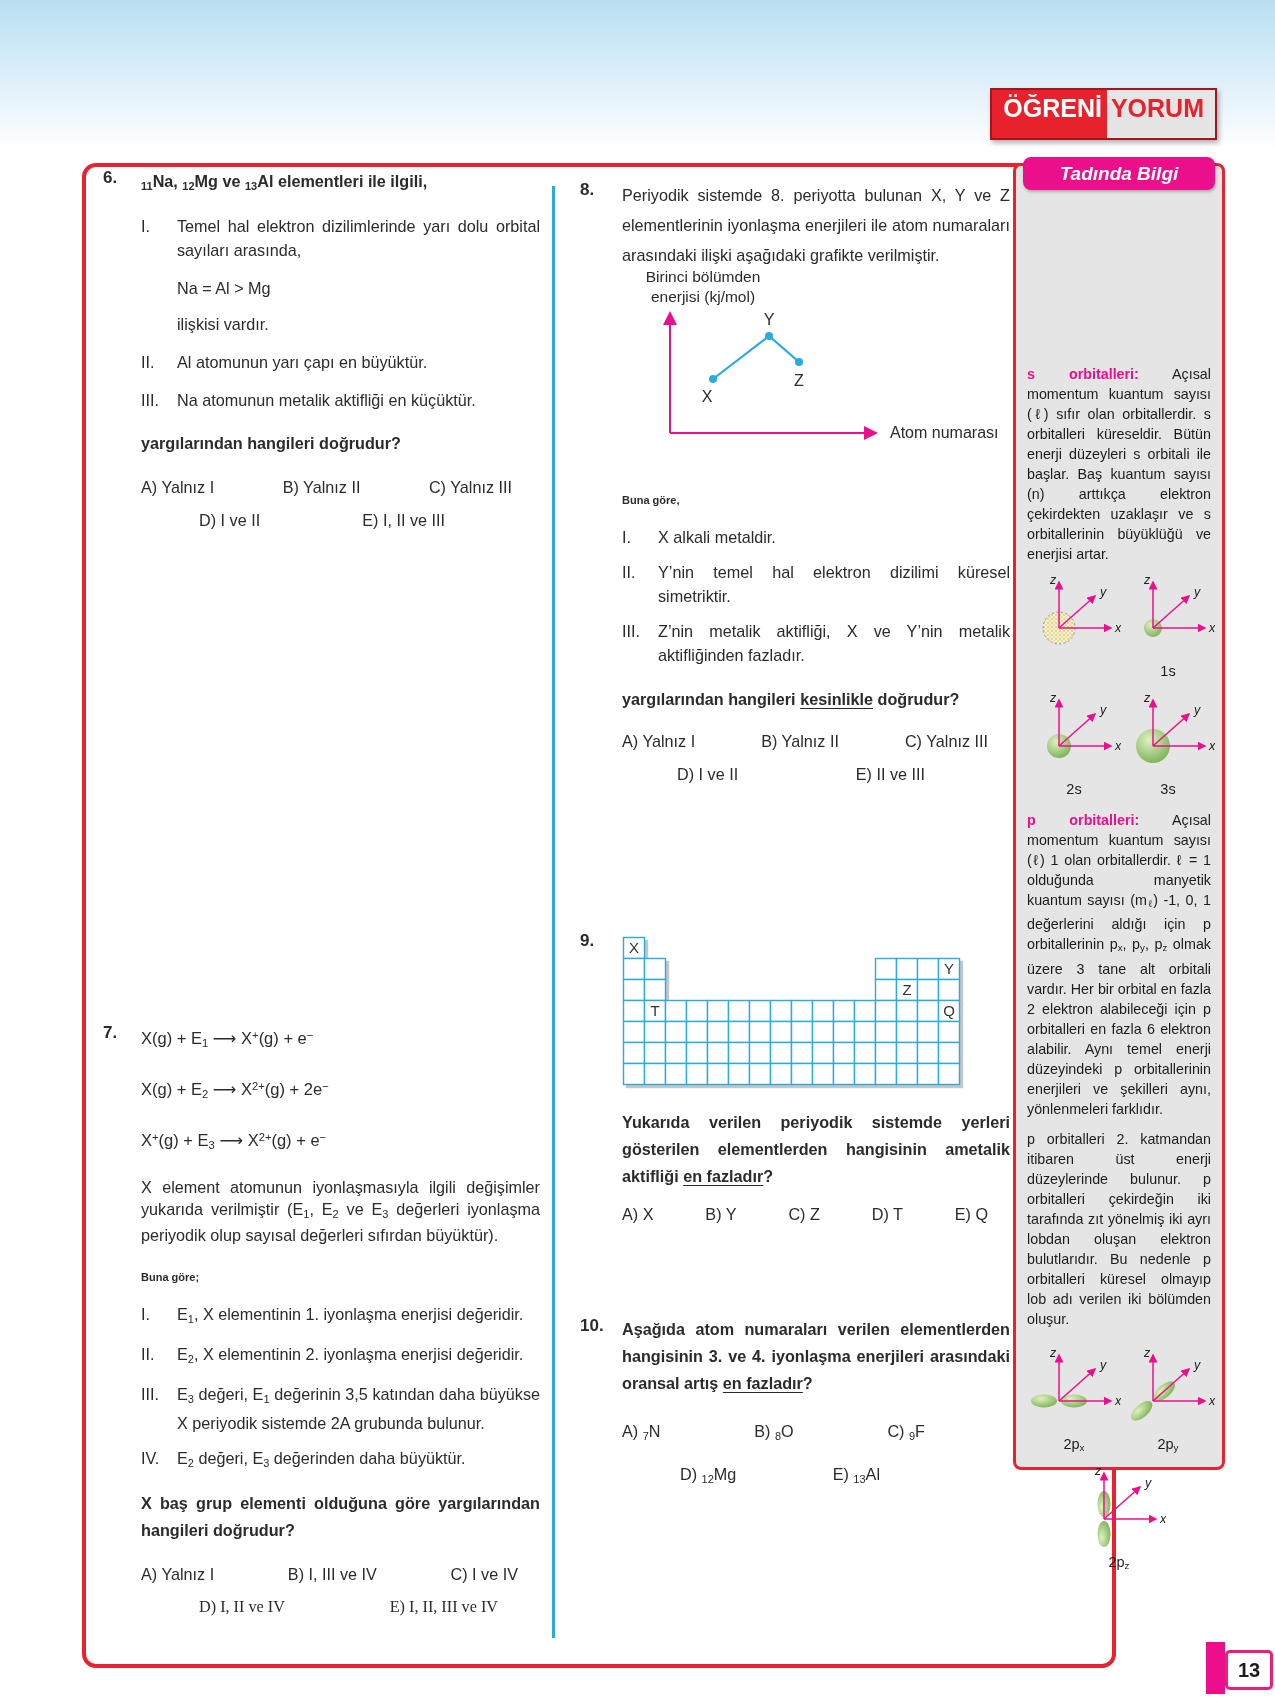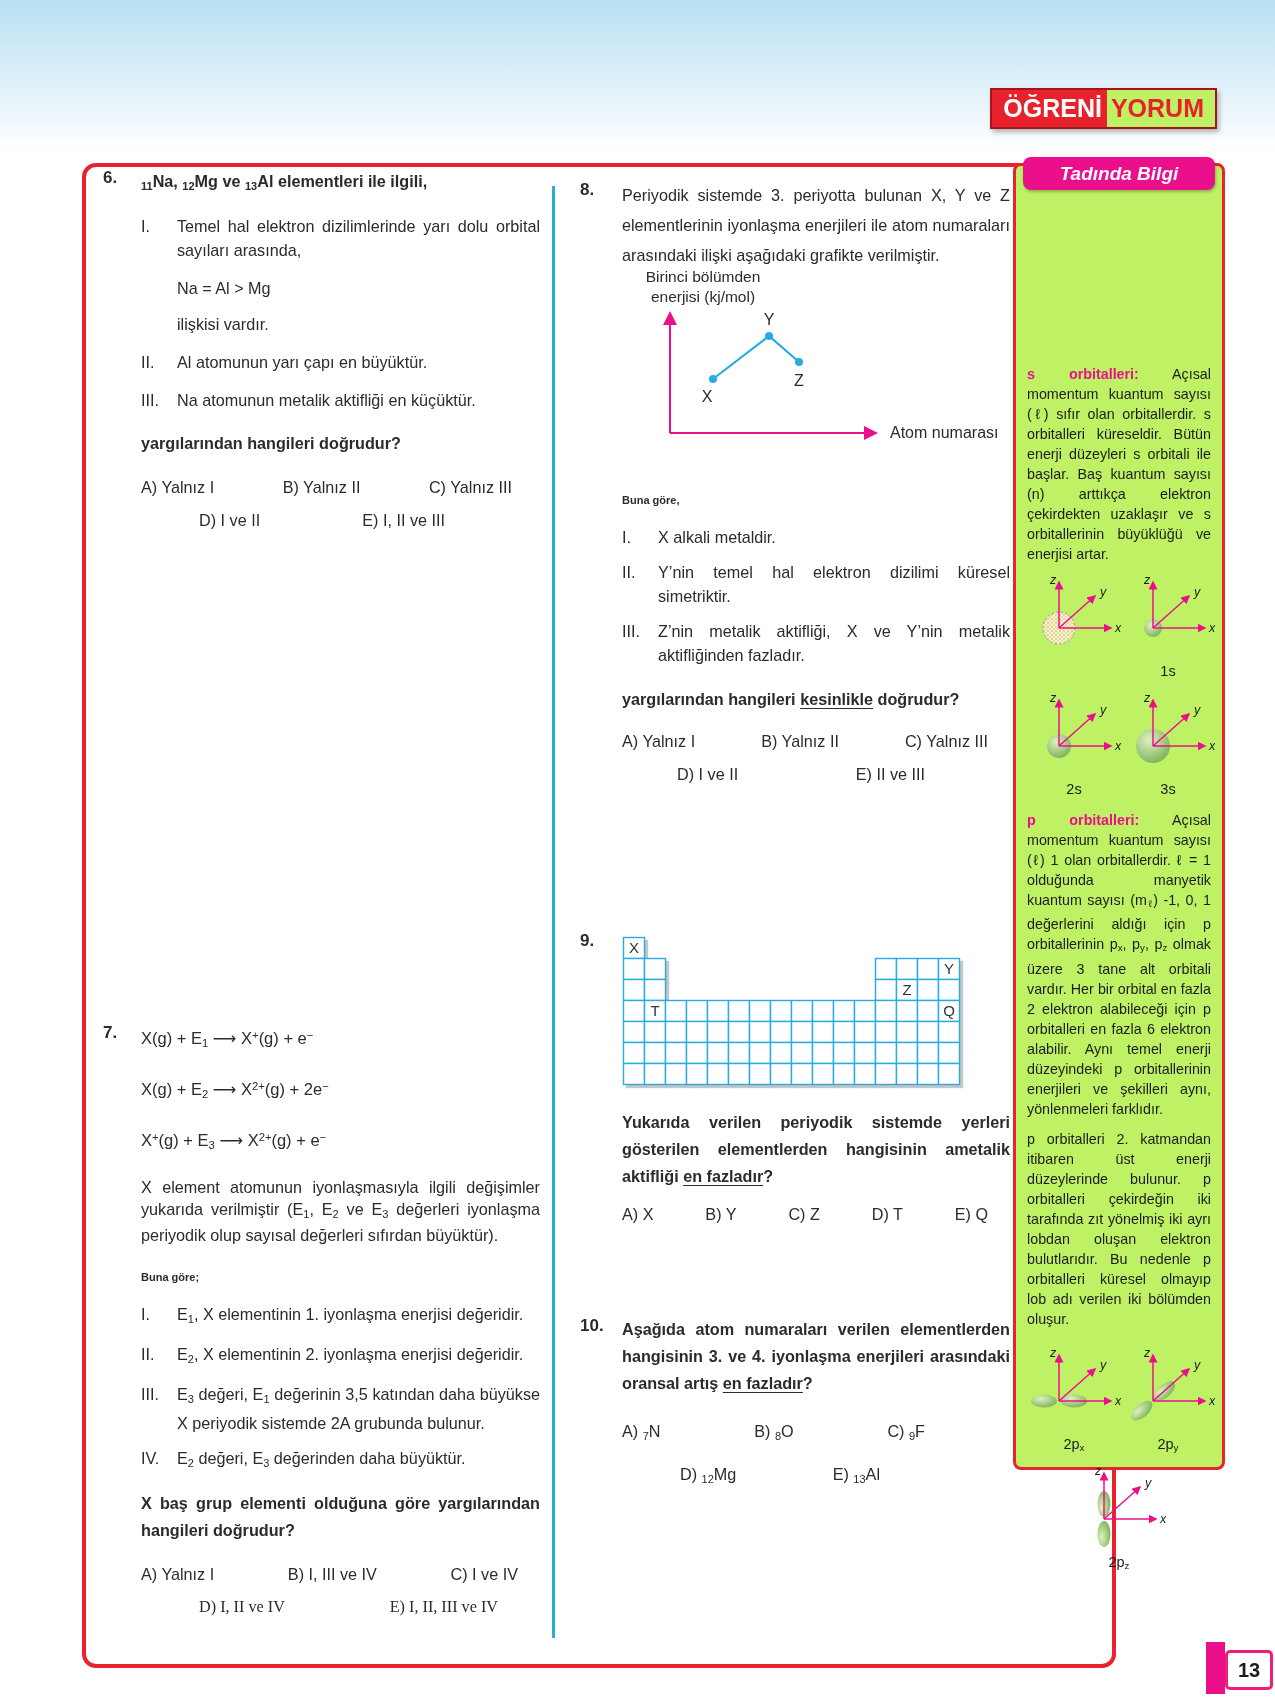--- a/index.html
+++ b/index.html
@@ -3,21 +3,21 @@
 <meta charset="utf-8">
 <style>
   html,body{margin:0;padding:0;background:#fff;}
   body{width:1275px;height:1700px;position:relative;overflow:hidden;
        font-family:"Liberation Sans","DejaVu Sans",sans-serif;color:#2b2b2b;}
   .top-band{position:absolute;left:0;top:0;width:1275px;height:150px;
        background:linear-gradient(180deg,#b9dff1 0%,#d7edf9 45%,#ffffff 100%);}
   .logo{position:absolute;top:88px;right:58px;display:flex;font-weight:bold;
        font-size:25px;line-height:30px;box-shadow:2px 3px 5px rgba(0,0,0,.3);}
   .logo .l1{background:#e8222d;color:#fff;padding:3px 5px 3px 11px;border:2px solid #a9131b;border-right:none;}
-  .logo .l2{background:#bef264;color:#e8222d;padding:3px 11px 4px 4px;border:2px solid #a9131b;border-left:none;}
+  .logo .l2{background:#e5e5e5;color:#e8222d;padding:3px 11px 15px 4px;border:2px solid #a9131b;border-left:none;}
   .main-box{position:absolute;left:82px;top:163px;width:1026px;height:1497px;
        background:#fff;border:4px solid #e8232d;border-radius:14px;}
   .divider{position:absolute;left:552px;top:186px;width:3px;height:1452px;background:#29abe2;}
   .col{position:absolute;}
   .col-left{left:103px;top:165px;width:437px;}
   .col-right{left:580px;top:165px;width:430px;}
   .q{position:absolute;left:0;width:100%;}
   .qnum{position:absolute;left:0;top:0;font-weight:bold;font-size:17px;}
   .col-left .qbody{margin-left:38px;}
   .col-right .qbody{margin-left:42px;}
@@ -34,21 +34,21 @@
   .opts.r2{margin-top:9px;}
   sub{font-size:.68em;vertical-align:-0.25em;}
   sup{font-size:.68em;vertical-align:0.45em;}
   .ylab{white-space:pre-line;text-align:center;width:150px;margin-left:6px;
         font-size:15.5px;line-height:20px;margin-top:-3px;}
   #graph-mount{margin-top:-8px;}
   #table-mount{margin-top:5px;}
   .gl{font-size:16px;fill:#2b2b2b;font-family:inherit;}
   .axl{font-size:12.5px;fill:#222;font-style:italic;font-family:inherit;}
   .sidebar{position:absolute;left:1013px;top:163px;width:212px;height:1307px;
-        background:#bef264;border:3px solid #e8232d;border-radius:8px;box-sizing:border-box;}
+        background:#e5e5e5;border:3px solid #e8232d;border-radius:8px;box-sizing:border-box;}
   .sb-banner{position:absolute;left:7px;right:7px;top:-9px;height:33px;background:#ec0f8c;
         border-radius:8px;color:#fff;font-weight:bold;font-style:italic;font-size:19px;
         display:flex;align-items:center;justify-content:center;box-shadow:1px 2px 3px rgba(0,0,0,.25);}
   .sb-content{padding:198px 11px 0;}
   .sb-p{font-size:14.3px;line-height:20px;text-align:justify;color:#1c1c1c;}
   .sb-p .mag{color:#ec0f8c;font-weight:bold;}
   .sb-p + .sb-p{margin-top:10px;}
   .dg-row{display:flex;justify-content:space-evenly;margin-top:6px;}
   .dg-cell{text-align:center;}
   .dlabel{font-size:14.5px;height:20px;line-height:18px;color:#1c1c1c;}
@@ -142,21 +142,21 @@
     </div>
   </div>
 
 </div>
 
 <div class="col col-right">
 
   <div class="q" style="top:15px;">
     <span class="qnum">8.</span>
     <div class="qbody">
-      <p class="p" style="margin:0;line-height:30px;">Periyodik sistemde 3. periyotta bulunan X, Y ve Z elementlerinin iyonlaşma enerjileri ile atom numaraları arasındaki ilişki aşağıdaki grafikte verilmiştir.</p>
+      <p class="p" style="margin:0;line-height:30px;">Periyodik sistemde 8. periyotta bulunan X, Y ve Z elementlerinin iyonlaşma enerjileri ile atom numaraları arasındaki ilişki aşağıdaki grafikte verilmiştir.</p>
       <div class="ylab">Birinci bölümden
 enerjisi (kj/mol)</div>
       <div id="graph-mount"><svg width="400" height="170" viewBox="0 0 400 170">
   <defs>
               <marker id="gar" markerWidth="9" markerHeight="9" refX="6" refY="3.5" orient="auto">
                 <path d="M0,0 L7,3.5 L0,7 Z" fill="#ec0f8c"></path>
               </marker>
             </defs>
   <line x1="48" y1="134" x2="48" y2="14" stroke="#ec0f8c" stroke-width="2" marker-end="url(#gar)"></line>
   <line x1="48" y1="134" x2="254" y2="134" stroke="#ec0f8c" stroke-width="2" marker-end="url(#gar)"></line>

